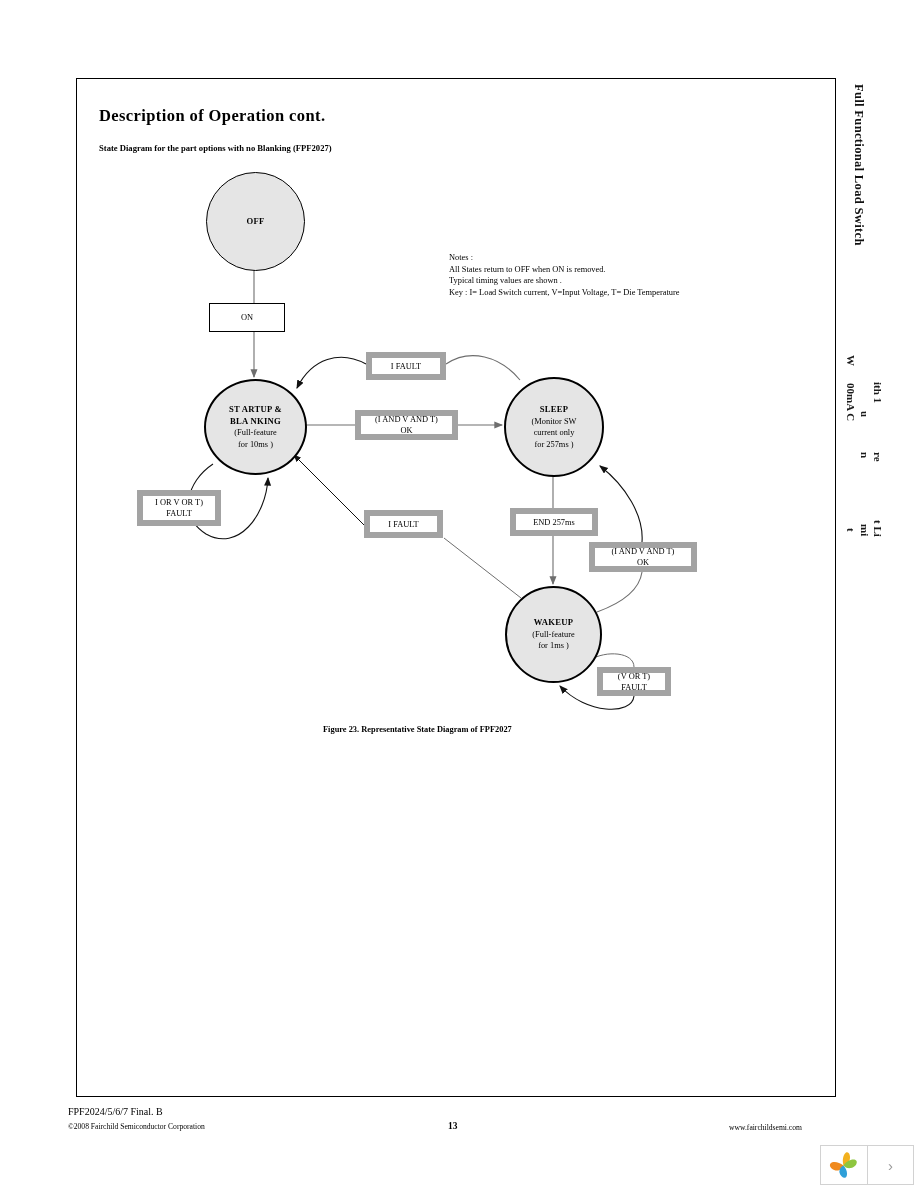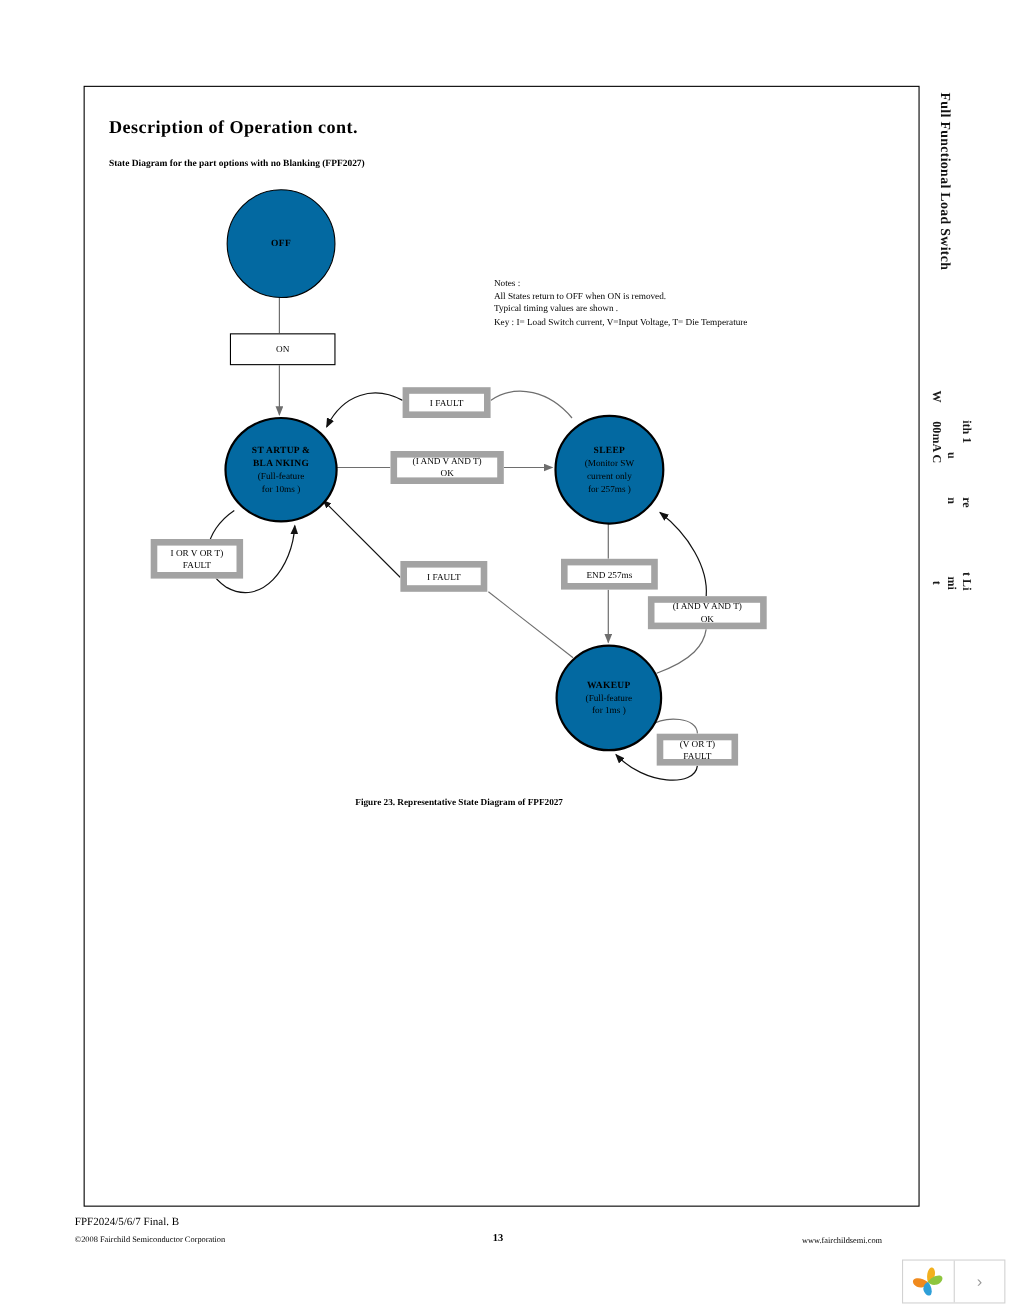--- a/index.html
+++ b/index.html
@@ -63,21 +63,21 @@
     top: 0;
     width: 918px;
     height: 1188px;
     pointer-events: none;
   }
 
   
   .state-node {
     position: absolute;
     border-radius: 50%;
-    background: #0369a1;
+    background: #e5e5e5;
     display: flex;
     flex-direction: column;
     align-items: center;
     justify-content: center;
     text-align: center;
     line-height: 11.5px;
   }
   .state-node.thin { border: 1.3px solid #000; }
   .state-node.thick { border: 2.6px solid #000; }
   .state-title {
@@ -104,21 +104,21 @@
     flex-direction: column;
     align-items: center;
     justify-content: center;
     text-align: center;
     font-size: 8.4px;
     line-height: 11px;
     white-space: nowrap;
   }
   .lbl-box.heavy { border: 1.6px solid #000; }
 
-  #box-on        { left: 209px; top: 303px; width: 96px; height: 29px; }
+  #box-on        { left: 209px; top: 303px; width: 76px; height: 29px; }
   #box-ifault-top{ left: 366px; top: 352px; width: 80px; height: 28px; }
   #box-iandv-mid { left: 355px; top: 410px; width: 103px; height: 30px; }
   #box-iorvort   { left: 137px; top: 490px; width: 84px; height: 36px; }
   #box-ifault-bot{ left: 364px; top: 510px; width: 79px; height: 28px; }
   #box-end257    { left: 510px; top: 508px; width: 88px; height: 28px; }
   #box-iandv-bot { left: 589px; top: 542px; width: 108px; height: 30px; }
   #box-vort      { left: 597px; top: 667px; width: 74px; height: 29px; }
 
   
   #figure-caption {

